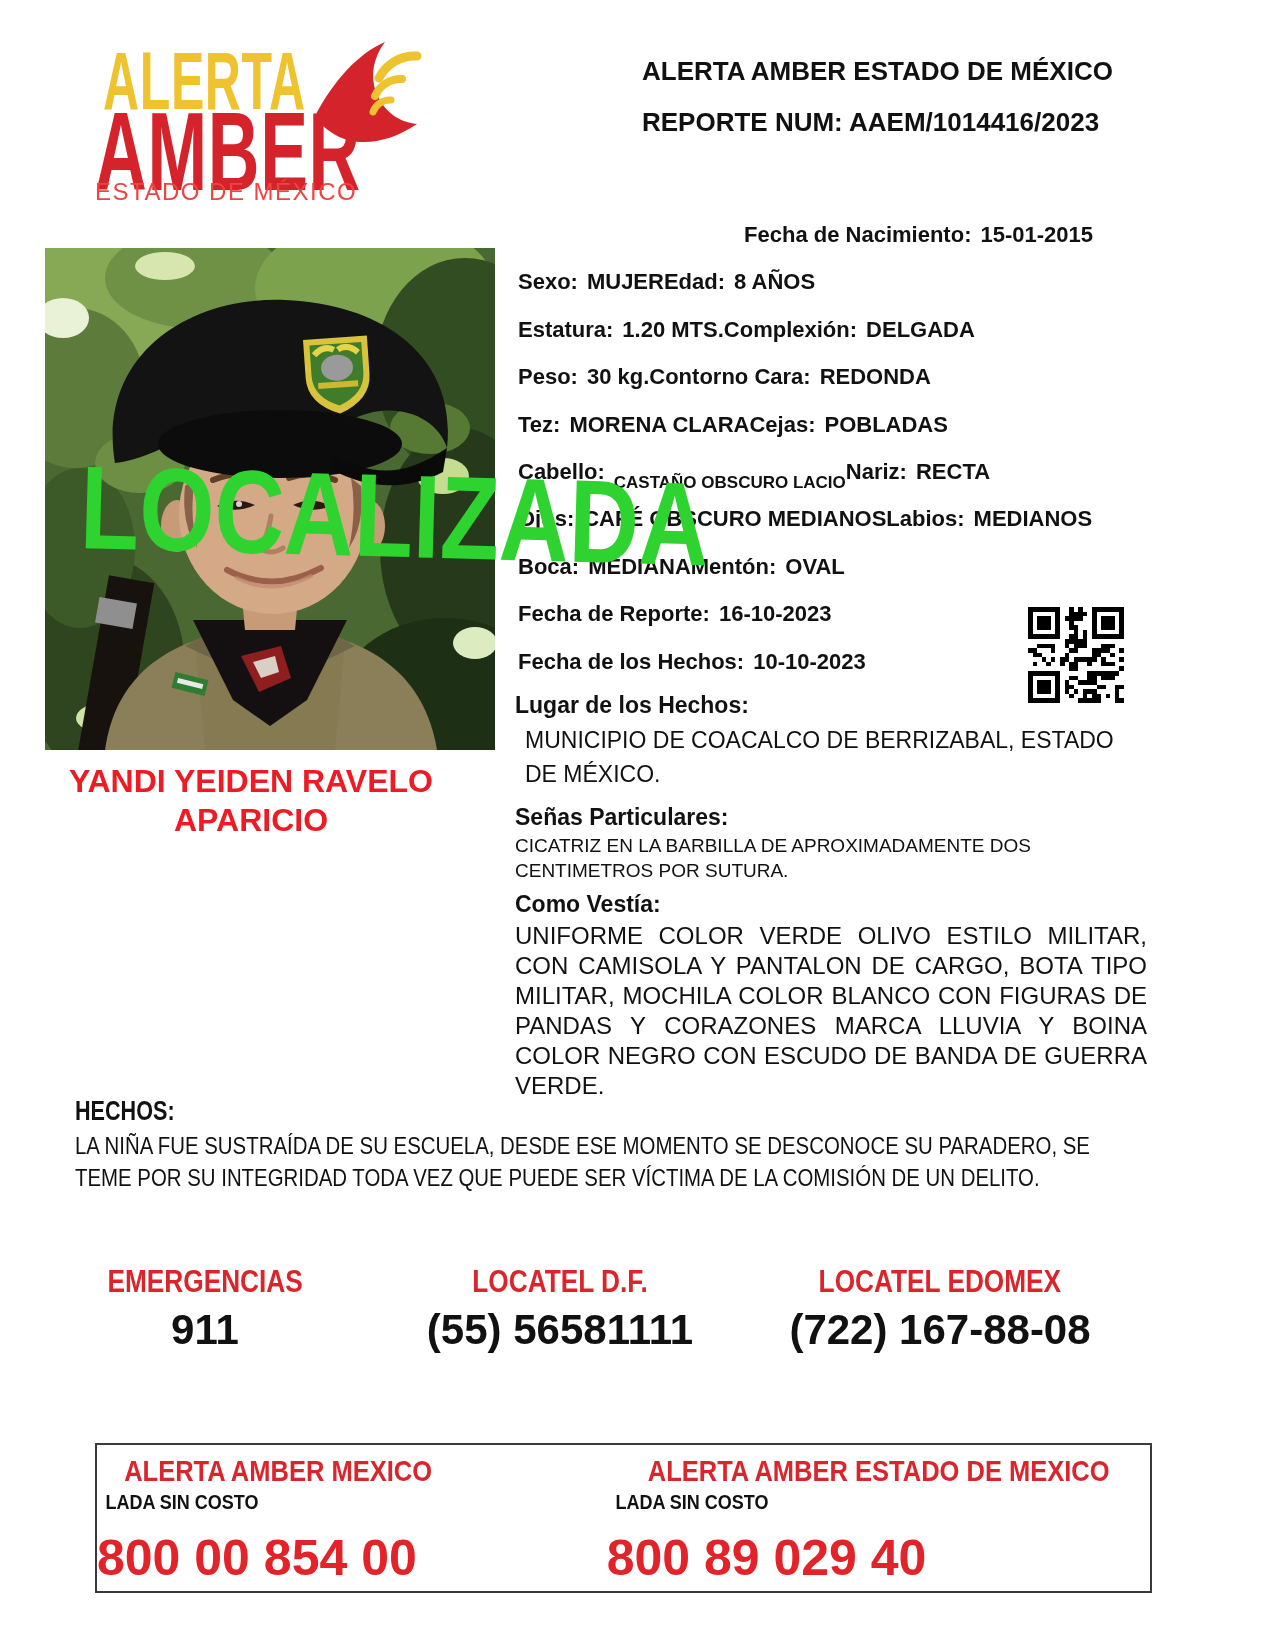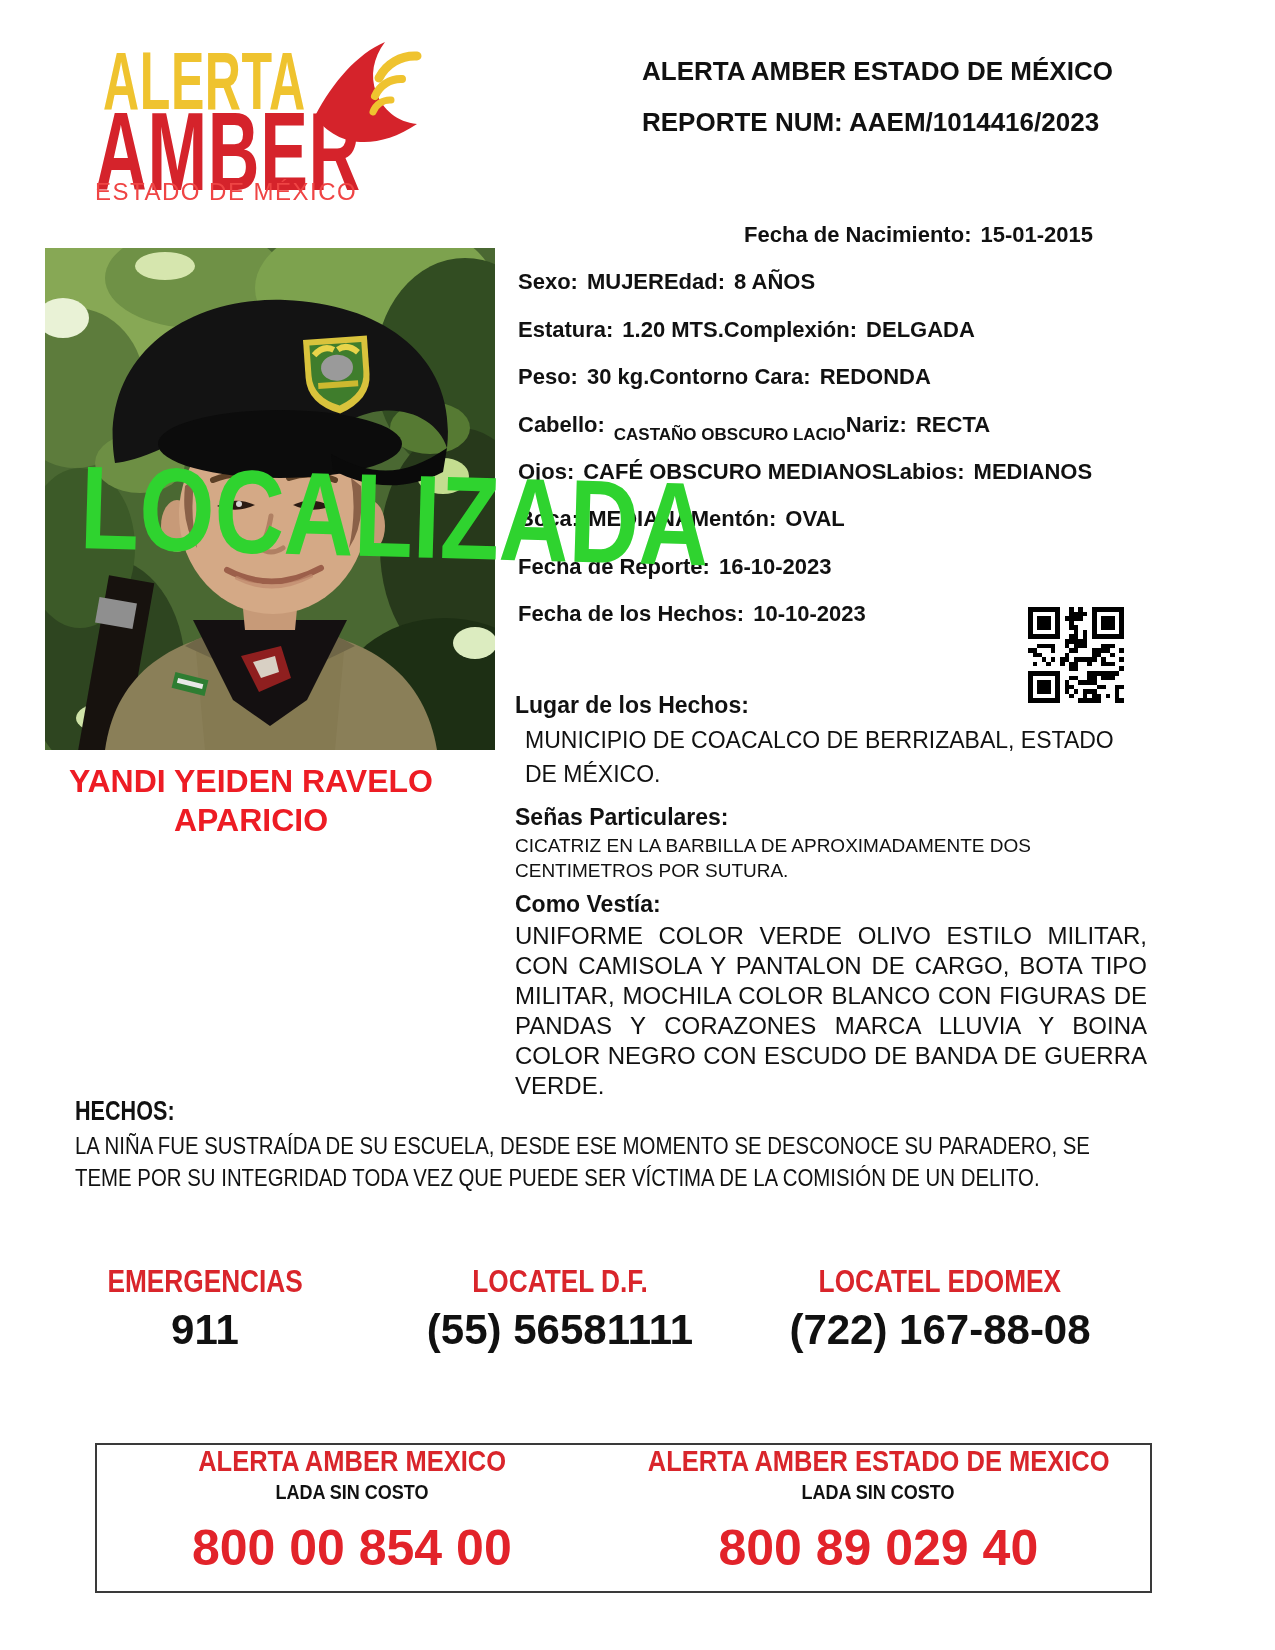--- a/index.html
+++ b/index.html
@@ -57,21 +57,21 @@
   .emg{position:absolute;top:1263px;text-align:center;}
   .emg-1{left:75px;width:260px;}
   .emg-2{left:390px;width:340px;}
   .emg-3{left:770px;width:340px;}
   .emg-label{color:#D9252B;font-size:32px;font-weight:bold;display:inline-block;transform:scaleX(.82);white-space:nowrap;}
   .emg-num{font-size:42px;font-weight:bold;color:#111;margin-top:6px;white-space:nowrap;}
 
   
   .hotbox{position:absolute;left:95px;top:1443px;width:1053px;height:146px;border:2px solid #3a3a3a;
           display:flex;}
-  .hotcol{flex:1;text-align:center;}
+  .hotcol{flex:1;text-align:left;padding-top:10px;}
   .hot-title{color:#D9252B;font-size:30px;font-weight:bold;display:inline-block;transform:scaleX(.85);
              white-space:nowrap;line-height:32px;}
   .hot-sub{color:#111;font-size:20px;font-weight:bold;line-height:31px;}
   .hot-sub span{display:inline-block;transform:scaleX(.9);white-space:nowrap;}
   .hot-num{color:#E2232A;font-size:50px;font-weight:bold;margin-top:11px;white-space:nowrap;}
 </style>
 </head>
 <body>
 
 <div class="page">
@@ -202,20 +202,30 @@
         </span>
     </div>
     <div class="frow">
       <span class="fpair">
           <span class="lbl">Peso:</span>
           <span>30 kg.</span>
         </span>
       <span class="fpair">
           <span class="lbl">Contorno Cara:</span>
           <span>REDONDA</span>
+        </span>
+    </div>
+    <div class="frow">
+      <span class="fpair">
+          <span class="lbl">Tez:</span>
+          <span>MORENA CLARA</span>
+        </span>
+      <span class="fpair">
+          <span class="lbl">Cejas:</span>
+          <span>POBLADAS</span>
         </span>
     </div>
     <div class="frow">
       <span class="fpair">
           <span class="lbl">Cabello:</span>
           <span class="val-sm">CASTAÑO OBSCURO LACIO</span>
         </span>
       <span class="fpair">
           <span class="lbl">Nariz:</span>
           <span>RECTA</span>

